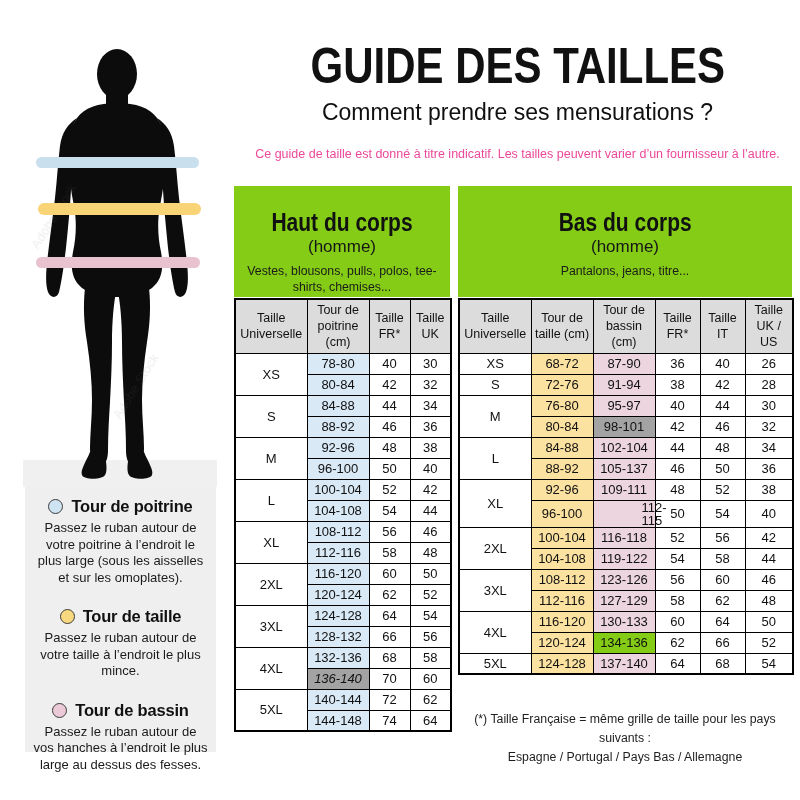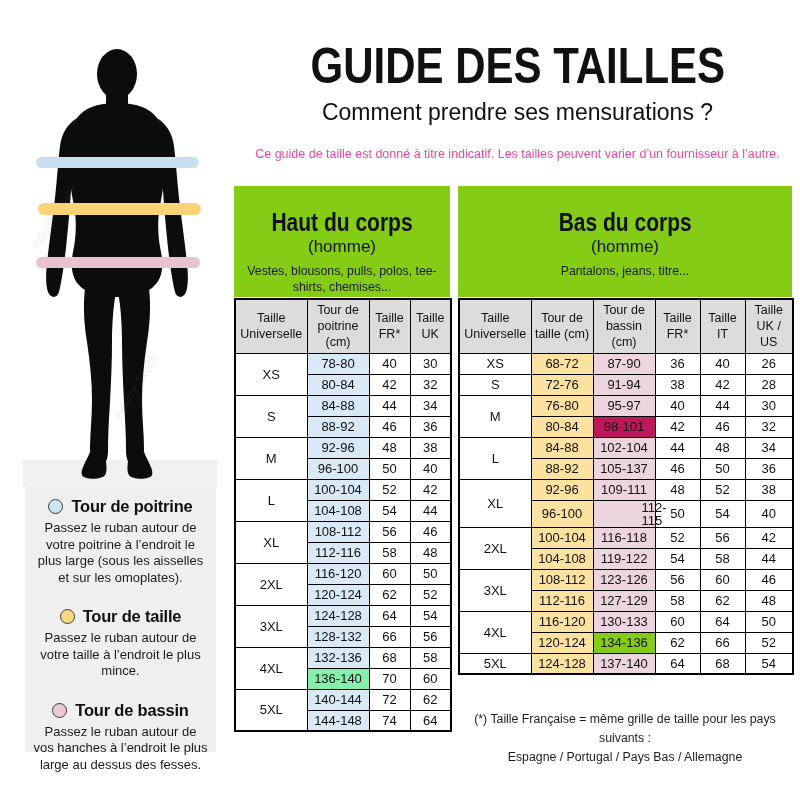--- a/index.html
+++ b/index.html
@@ -211,21 +211,21 @@
         <td>66</td>
         <td>56</td>
       </tr>
       <tr>
         <td rowspan="2" class="size-cell">4XL</td>
         <td style="background: rgb(217, 233, 246);">132-136</td>
         <td>68</td>
         <td>58</td>
       </tr>
       <tr>
-        <td style="background: #86efac;">136-140</td>
+        <td style="background: #a3a3a3; font-style: italic;">136-140</td>
         <td>70</td>
         <td>60</td>
       </tr>
       <tr>
         <td rowspan="2" class="size-cell">5XL</td>
         <td style="background: rgb(217, 233, 246);">140-144</td>
         <td>72</td>
         <td>62</td>
       </tr>
       <tr>
@@ -280,21 +280,21 @@
       <tr>
         <td rowspan="2" class="size-cell">M</td>
         <td style="background: rgb(251, 226, 160);">76-80</td>
         <td style="background: rgb(237, 213, 223);">95-97</td>
         <td>40</td>
         <td>44</td>
         <td>30</td>
       </tr>
       <tr>
         <td style="background: rgb(251, 226, 160);">80-84</td>
-        <td style="background: #be185d; text-align: center;">98-101</td>
+        <td style="background: #a3a3a3; text-align: center;">98-101</td>
         <td>42</td>
         <td>46</td>
         <td>32</td>
       </tr>
       <tr>
         <td rowspan="2" class="size-cell">L</td>
         <td style="background: rgb(251, 226, 160);">84-88</td>
         <td style="background: rgb(237, 213, 223);">102-104</td>
         <td>44</td>
         <td>48</td>

